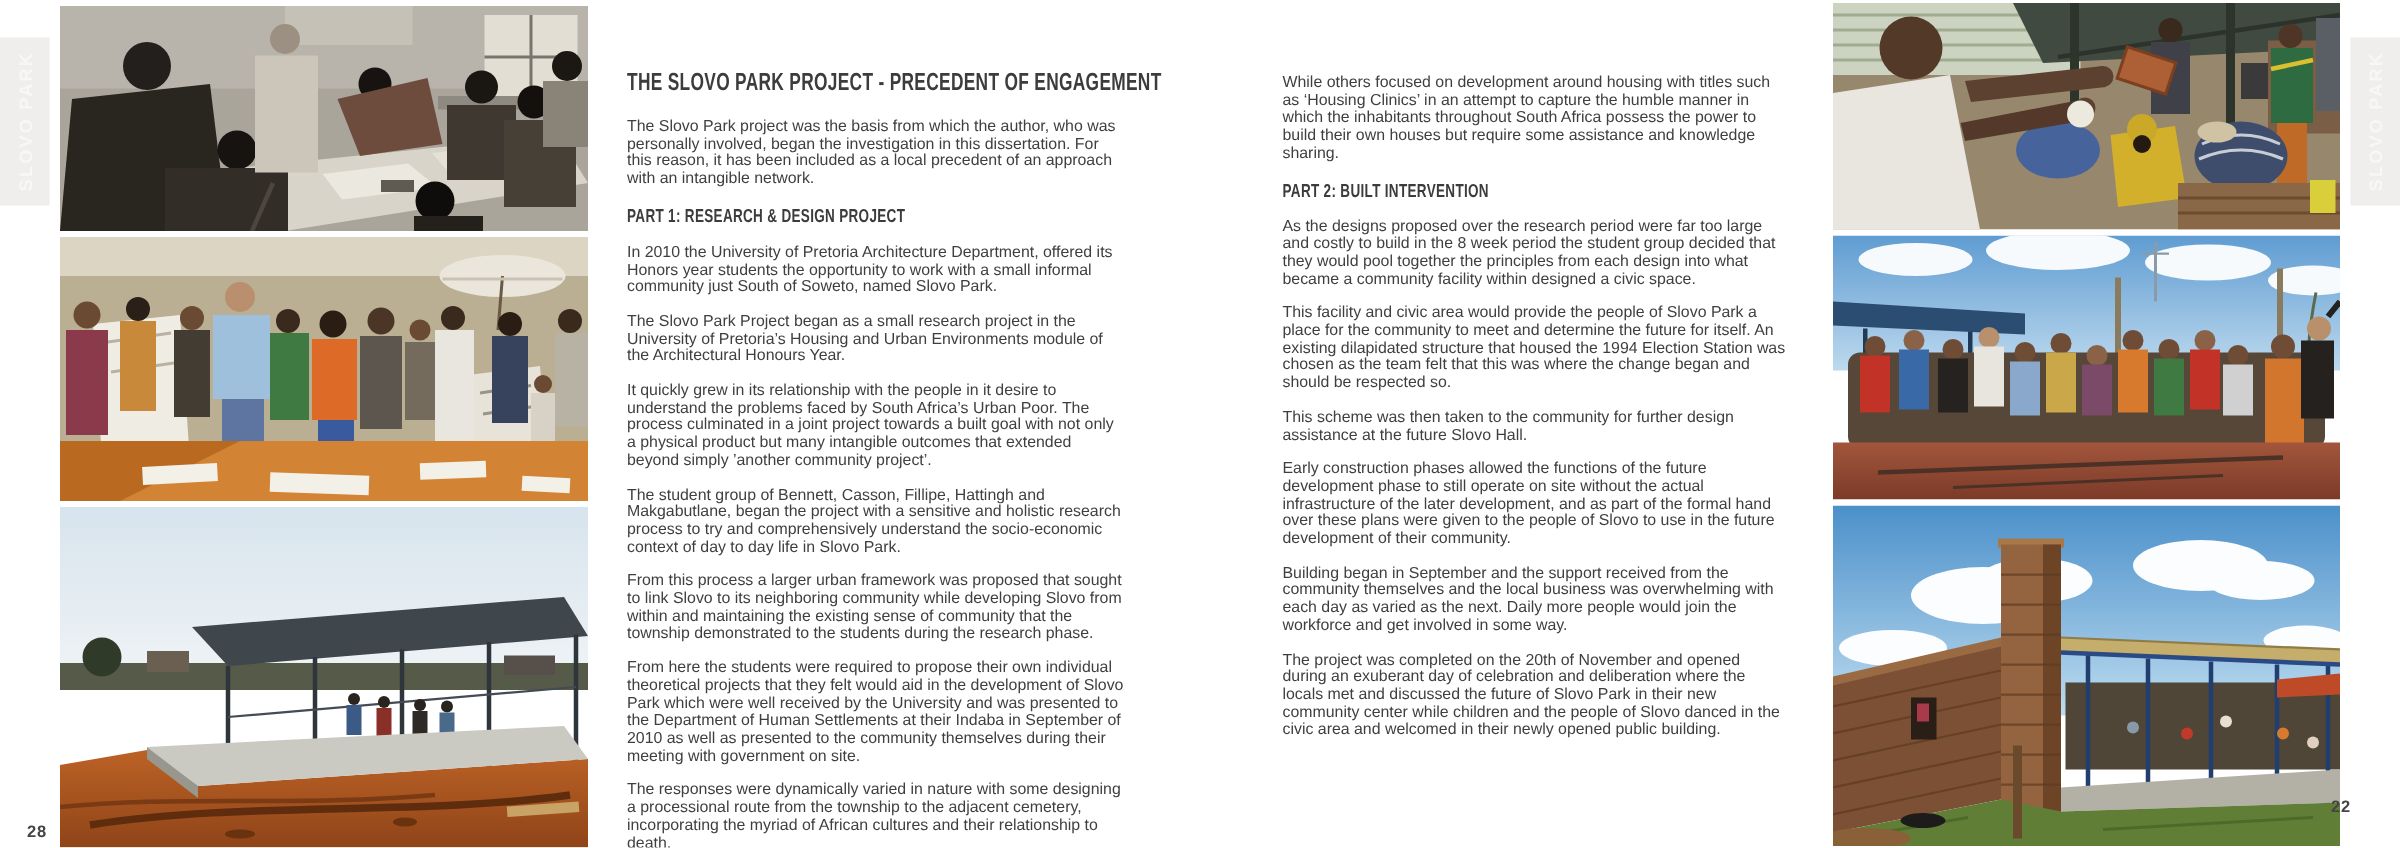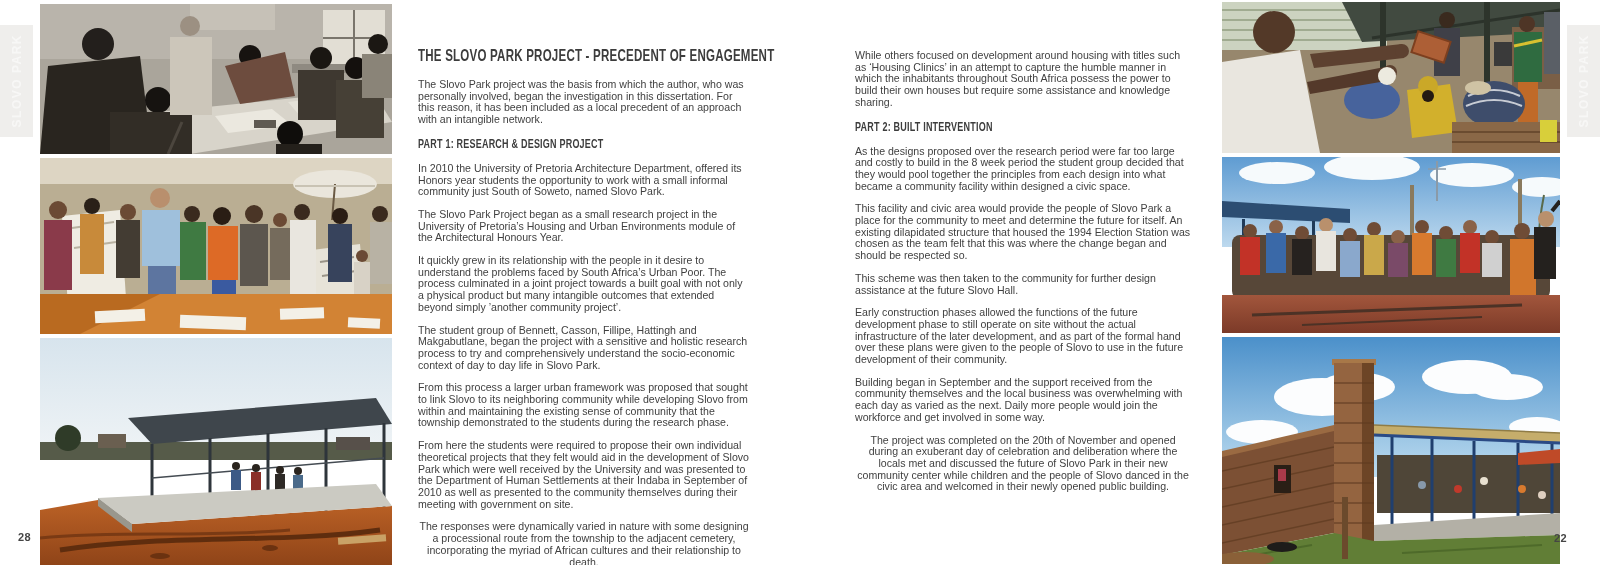--- a/index.html
+++ b/index.html
@@ -34,26 +34,26 @@
     margin:0 0 14px 0;font-size:16.5px;font-weight:bold;color:#3c3c3c;
     white-space:nowrap;transform:scaleX(.70);transform-origin:0 50%;
     letter-spacing:.3px;
   }
   h2{
     margin:3px 0 12px 0;font-size:12.5px;font-weight:bold;color:#3c3c3c;
     white-space:nowrap;transform:scaleX(.72);transform-origin:0 50%;
     letter-spacing:.3px;
   }
   p{margin:0 0 11px 0;font-size:10.6px;line-height:11.7px;color:#3f3f3f;}
-  p:last-child{margin-bottom:0;text-align:center;}
+  p:last-child{margin-bottom:0;}
   
   .page-num{
     position:absolute;font-size:11px;font-weight:bold;color:#454545;letter-spacing:.5px;
   }
-  .page-num.left{left:18px;top:531px;}
+  .page-num.left{left:18px;top:549px;}
   .page-num.right{left:1554px;top:532px;}
 </style>
 </head>
 <body>
 
 <div class="edge-tab left">
   <span>SLOVO PARK</span>
 </div>
 
 <div class="edge-tab right">

